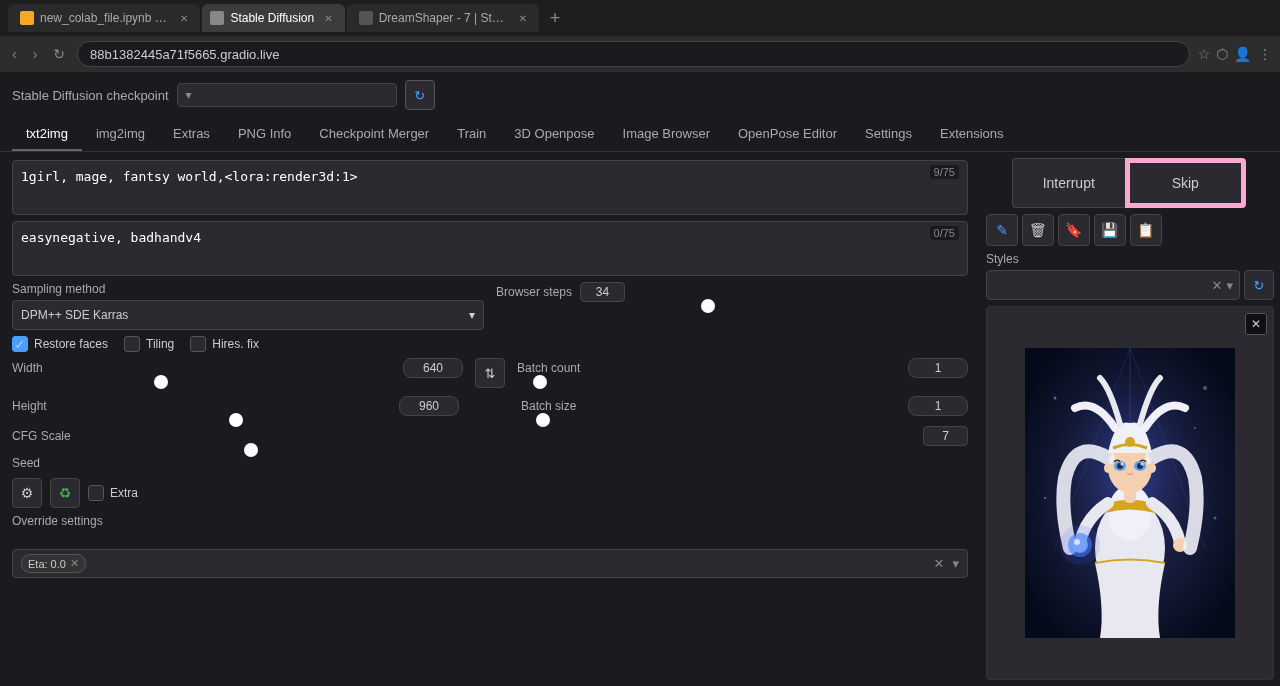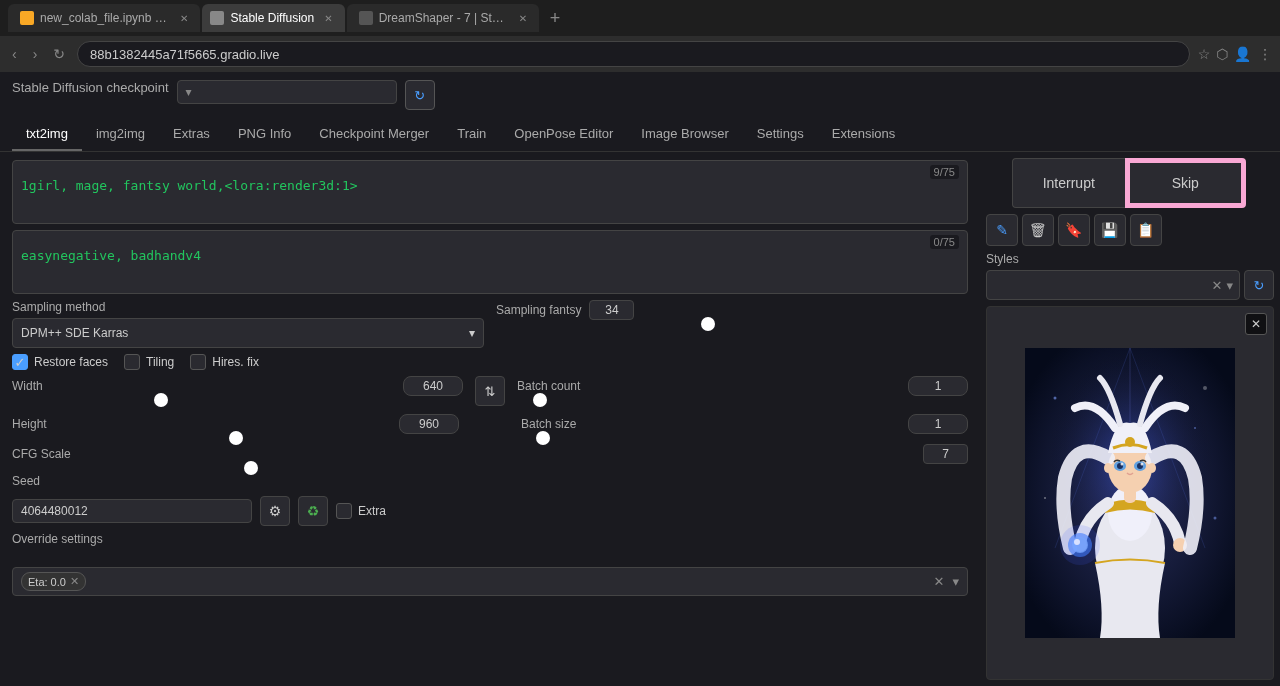--- a/index.html
+++ b/index.html
@@ -107,21 +107,21 @@
       background: #1a1a1f;
       height: calc(686px - 72px);
       overflow: hidden;
       display: flex;
       flex-direction: column;
     }
 
     
     .checkpoint-bar {
       display: flex;
-      align-items: flex-start;
+      align-items: center;
       padding: 8px 12px;
       gap: 8px;
       background: #1a1a1f;
     }
     .checkpoint-label {
       color: #aaa;
       font-size: 13px;
     }
     .checkpoint-select {
       background: #2a2a30;
@@ -189,27 +189,26 @@
     .prompt-box {
       background: #2a2a30;
       border: 1px solid #444;
       border-radius: 4px;
       position: relative;
     }
     .prompt-textarea {
       width: 100%;
       background: transparent;
       border: none;
-      color: #22c55e;
+      color: #ffffff;
       font-size: 13px;
       padding: 8px;
       min-height: 50px;
       resize: none;
       outline: none;
-      margin-top: 9px;
     }
     .token-count {
       position: absolute;
       top: 4px;
       right: 8px;
       font-size: 11px;
       color: #888;
       background: #1a1a1f;
       padding: 1px 4px;
       border-radius: 3px;
@@ -619,24 +618,27 @@
     <div class="main-tab">
       <span>PNG Info</span>
     </div>
     <div class="main-tab">
       <span>Checkpoint Merger</span>
     </div>
     <div class="main-tab">
       <span>Train</span>
     </div>
     <div class="main-tab">
+      <span>3D Openpose</span>
+    </div>
+    <div class="main-tab">
+      <span>Image Browser</span>
+    </div>
+    <div class="main-tab">
       <span>OpenPose Editor</span>
-    </div>
-    <div class="main-tab">
-      <span>Image Browser</span>
     </div>
     <div class="main-tab">
       <span>Settings</span>
     </div>
     <div class="main-tab">
       <span>Extensions</span>
     </div>
   </div>
 
   <div class="main-layout">
@@ -656,21 +658,21 @@
       <div class="sampling-row">
         <div class="sampling-method flex-col">
           <span class="section-label">Sampling method</span>
           <div class="select-box">
             <span>DPM++ SDE Karras</span>
             <span>▾</span>
           </div>
         </div>
         <div class="sampling-steps flex-col flex-1">
           <div class="flex-row">
-            <span class="section-label">Sampling fantsy</span>
+            <span class="section-label">Browser steps</span>
             <span class="slider-value">34</span>
           </div>
           <div class="slider-track">
             <div class="slider-fill" style="width:45%;"></div>
             <div class="slider-thumb" style="left:45%;"></div>
           </div>
         </div>
       </div>
 
       <div class="checkbox-row">
@@ -743,21 +745,20 @@
         </div>
         <div class="slider-track">
           <div class="slider-fill" style="width:25%;"></div>
           <div class="slider-thumb" style="left:25%;"></div>
         </div>
       </div>
 
       <div class="flex-col">
         <span class="seed-label">Seed</span>
         <div class="seed-row">
-          <input class="seed-input" type="text" value="4064480012" style="">
           <div class="seed-btn">⚙</div>
           <div class="seed-btn" style="color:#4caf50;">♻</div>
           <div class="checkbox-item">
             <div class="checkbox-box"></div>
             <span class="checkbox-label">Extra</span>
           </div>
         </div>
       </div>
 
       <div class="override-row">

